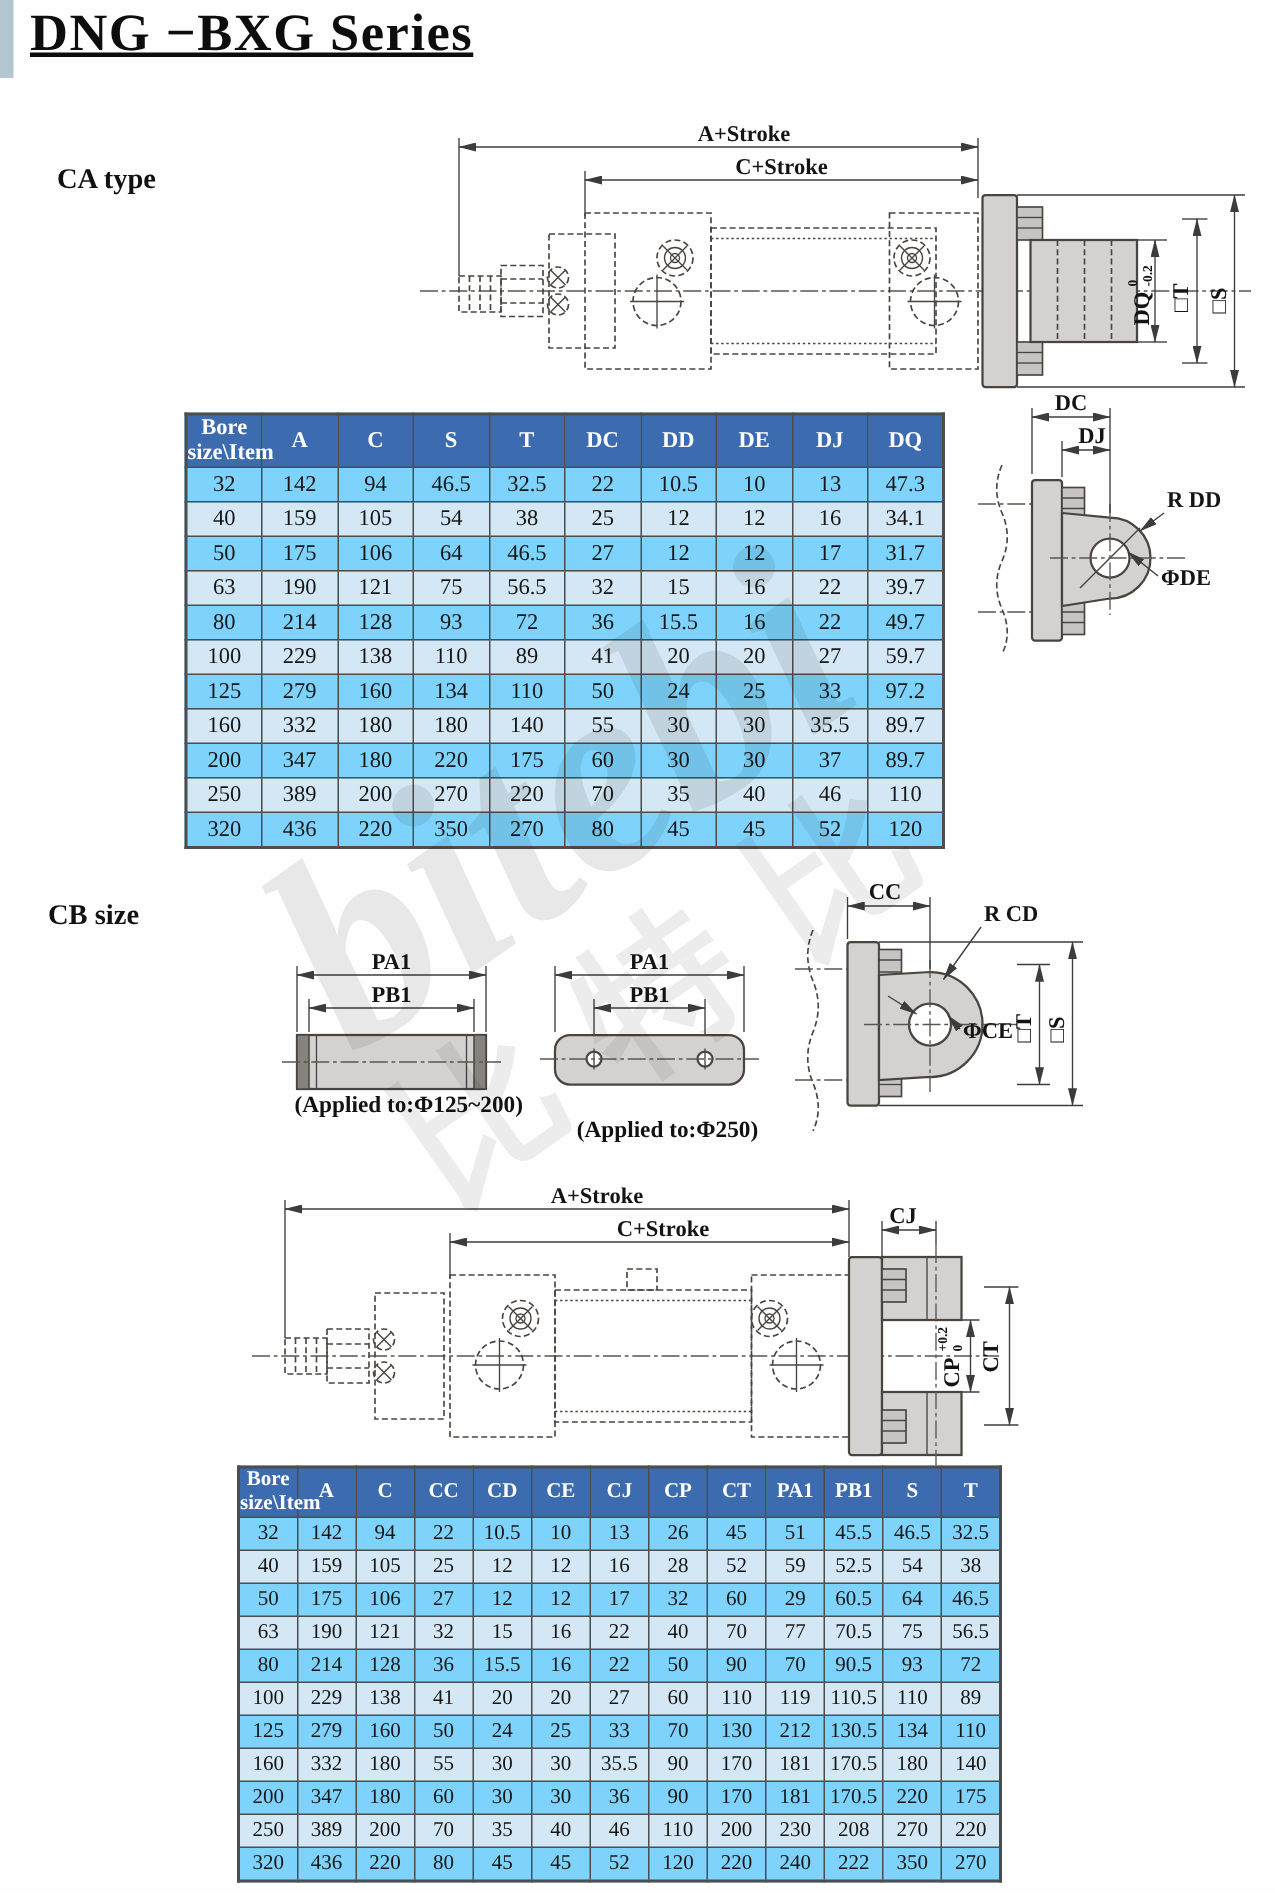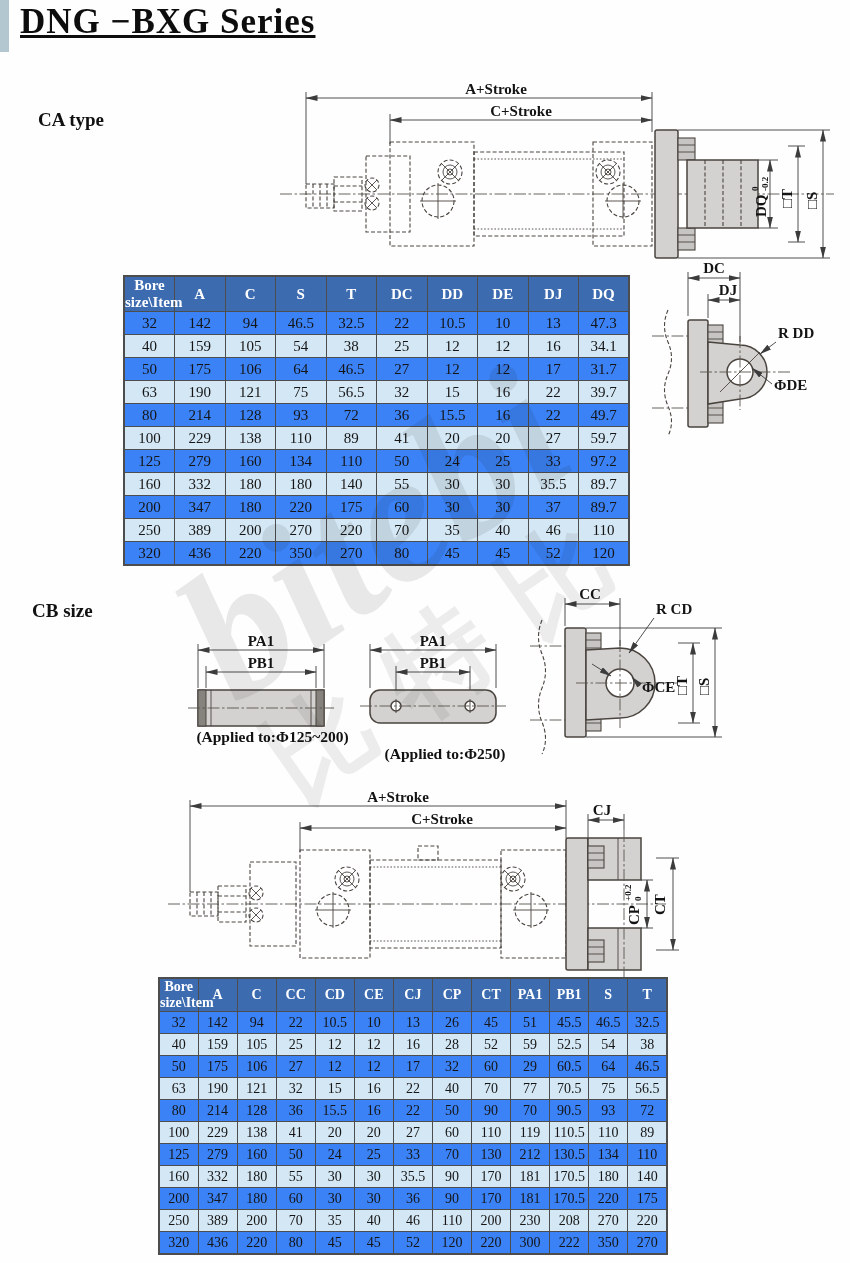--- a/index.html
+++ b/index.html
@@ -8,21 +8,21 @@
   .abs{position:absolute;}
 
   
   .accent-bar{position:absolute;left:0;top:0;width:9px;height:52px;background:var(--accent-bar,#b3c7d1);}
   h1.title{position:absolute;left:20px;top:2px;margin:0;font-size:35px;font-weight:bold;
            letter-spacing:1px;color:#0d0d0d;text-decoration:underline;}
   .section-label{position:absolute;font-size:19px;font-weight:bold;color:#111;}
 
   
   table.dim-table{position:absolute;border-collapse:collapse;table-layout:fixed;
-        border:2px solid var(--table-border,#4d4d4d);background:#3b82f6;}
+        border:2px solid var(--table-border,#4d4d4d);background:#7dd3fc;}
   table.dim-table th{background:var(--header-bg,#3c6bb0);color:var(--header-text,#fff);
         font-weight:bold;border:1px solid var(--table-border,#4d4d4d);padding:0;}
   table.dim-table td{border:1px solid var(--table-border,#4d4d4d);text-align:center;padding:0;}
   table.dim-table tr.alt td{background:var(--row-alt,#d4e7f4);}
   table.ca-table{left:123px;top:275px;width:507px;font-size:15px;}
   table.ca-table th{height:23px;font-size:15px;}
   table.ca-table td{height:22px;}
   table.cb-table{left:158px;top:977px;width:510px;font-size:14px;}
   table.cb-table th{height:22px;font-size:14px;}
   table.cb-table td{height:21px;}
@@ -702,21 +702,21 @@
         <tr>
           <td>320</td>
           <td>436</td>
           <td>220</td>
           <td>80</td>
           <td>45</td>
           <td>45</td>
           <td>52</td>
           <td>120</td>
           <td>220</td>
-          <td>300</td>
+          <td>240</td>
           <td>222</td>
           <td>350</td>
           <td>270</td>
         </tr>
       </tbody>
     </table>
 
   <div class="watermark">
     <div class="wm-latin">bitebi</div>
     <div class="wm-cjk">比特比</div>

